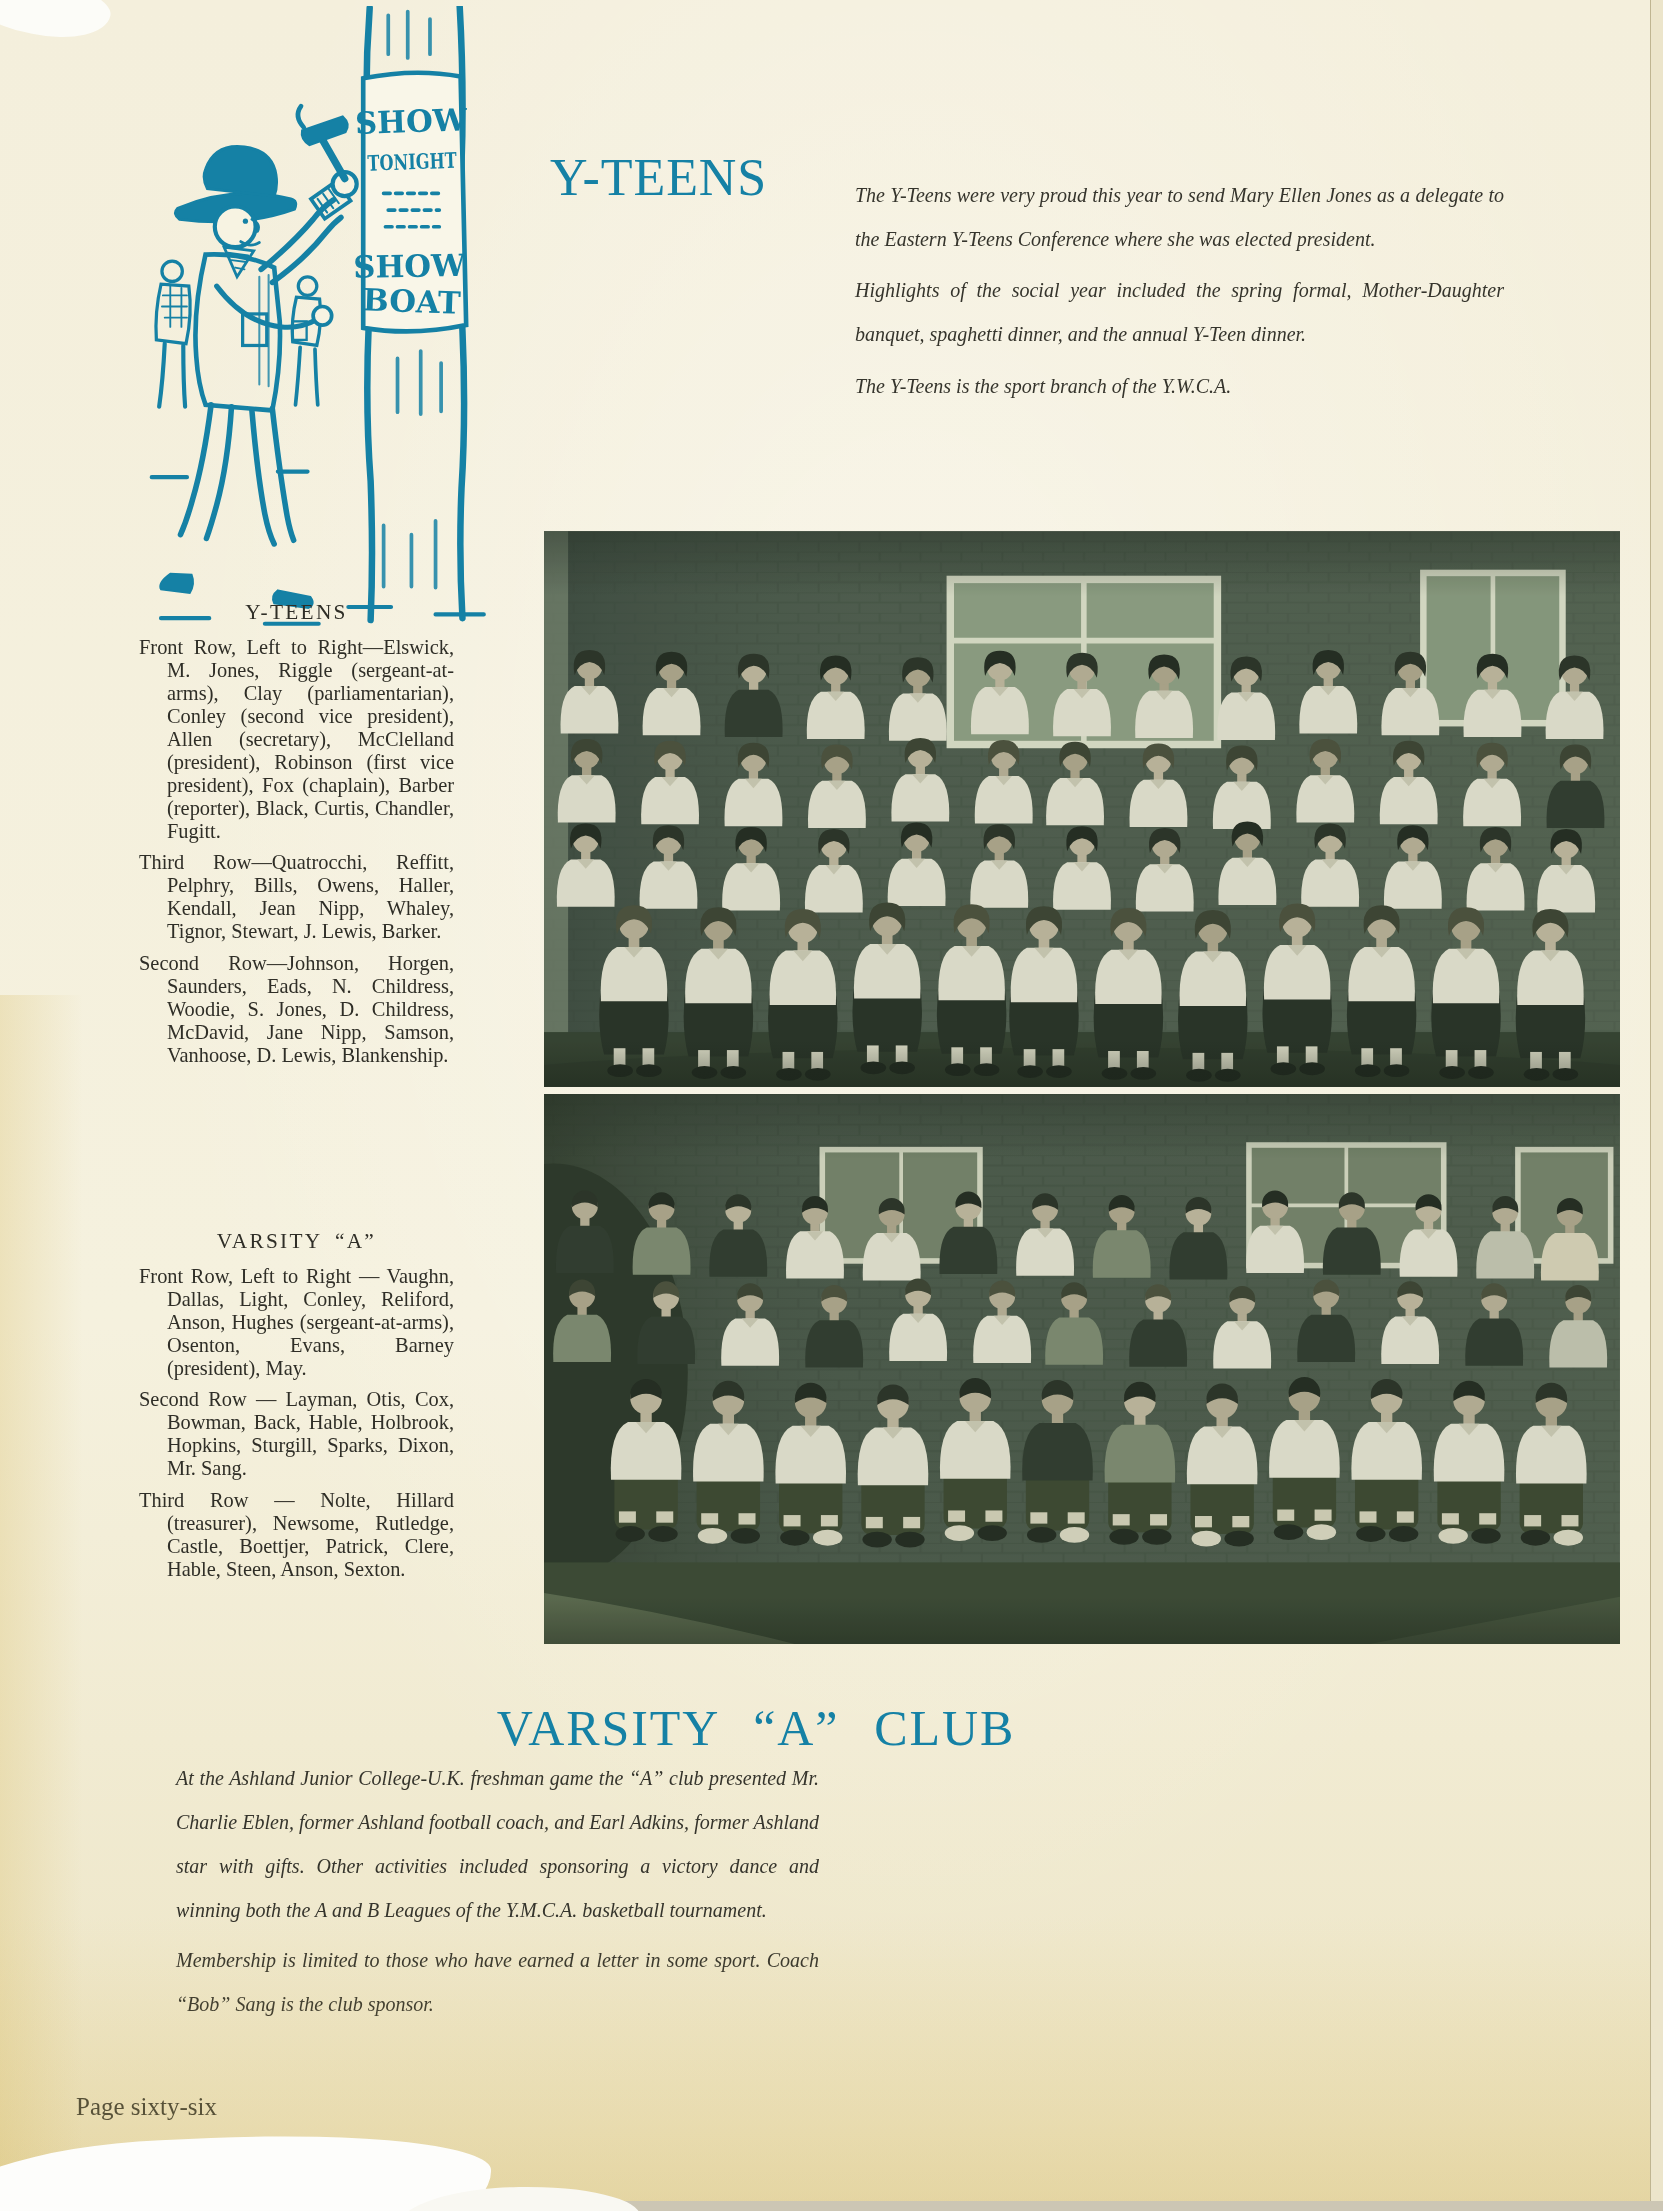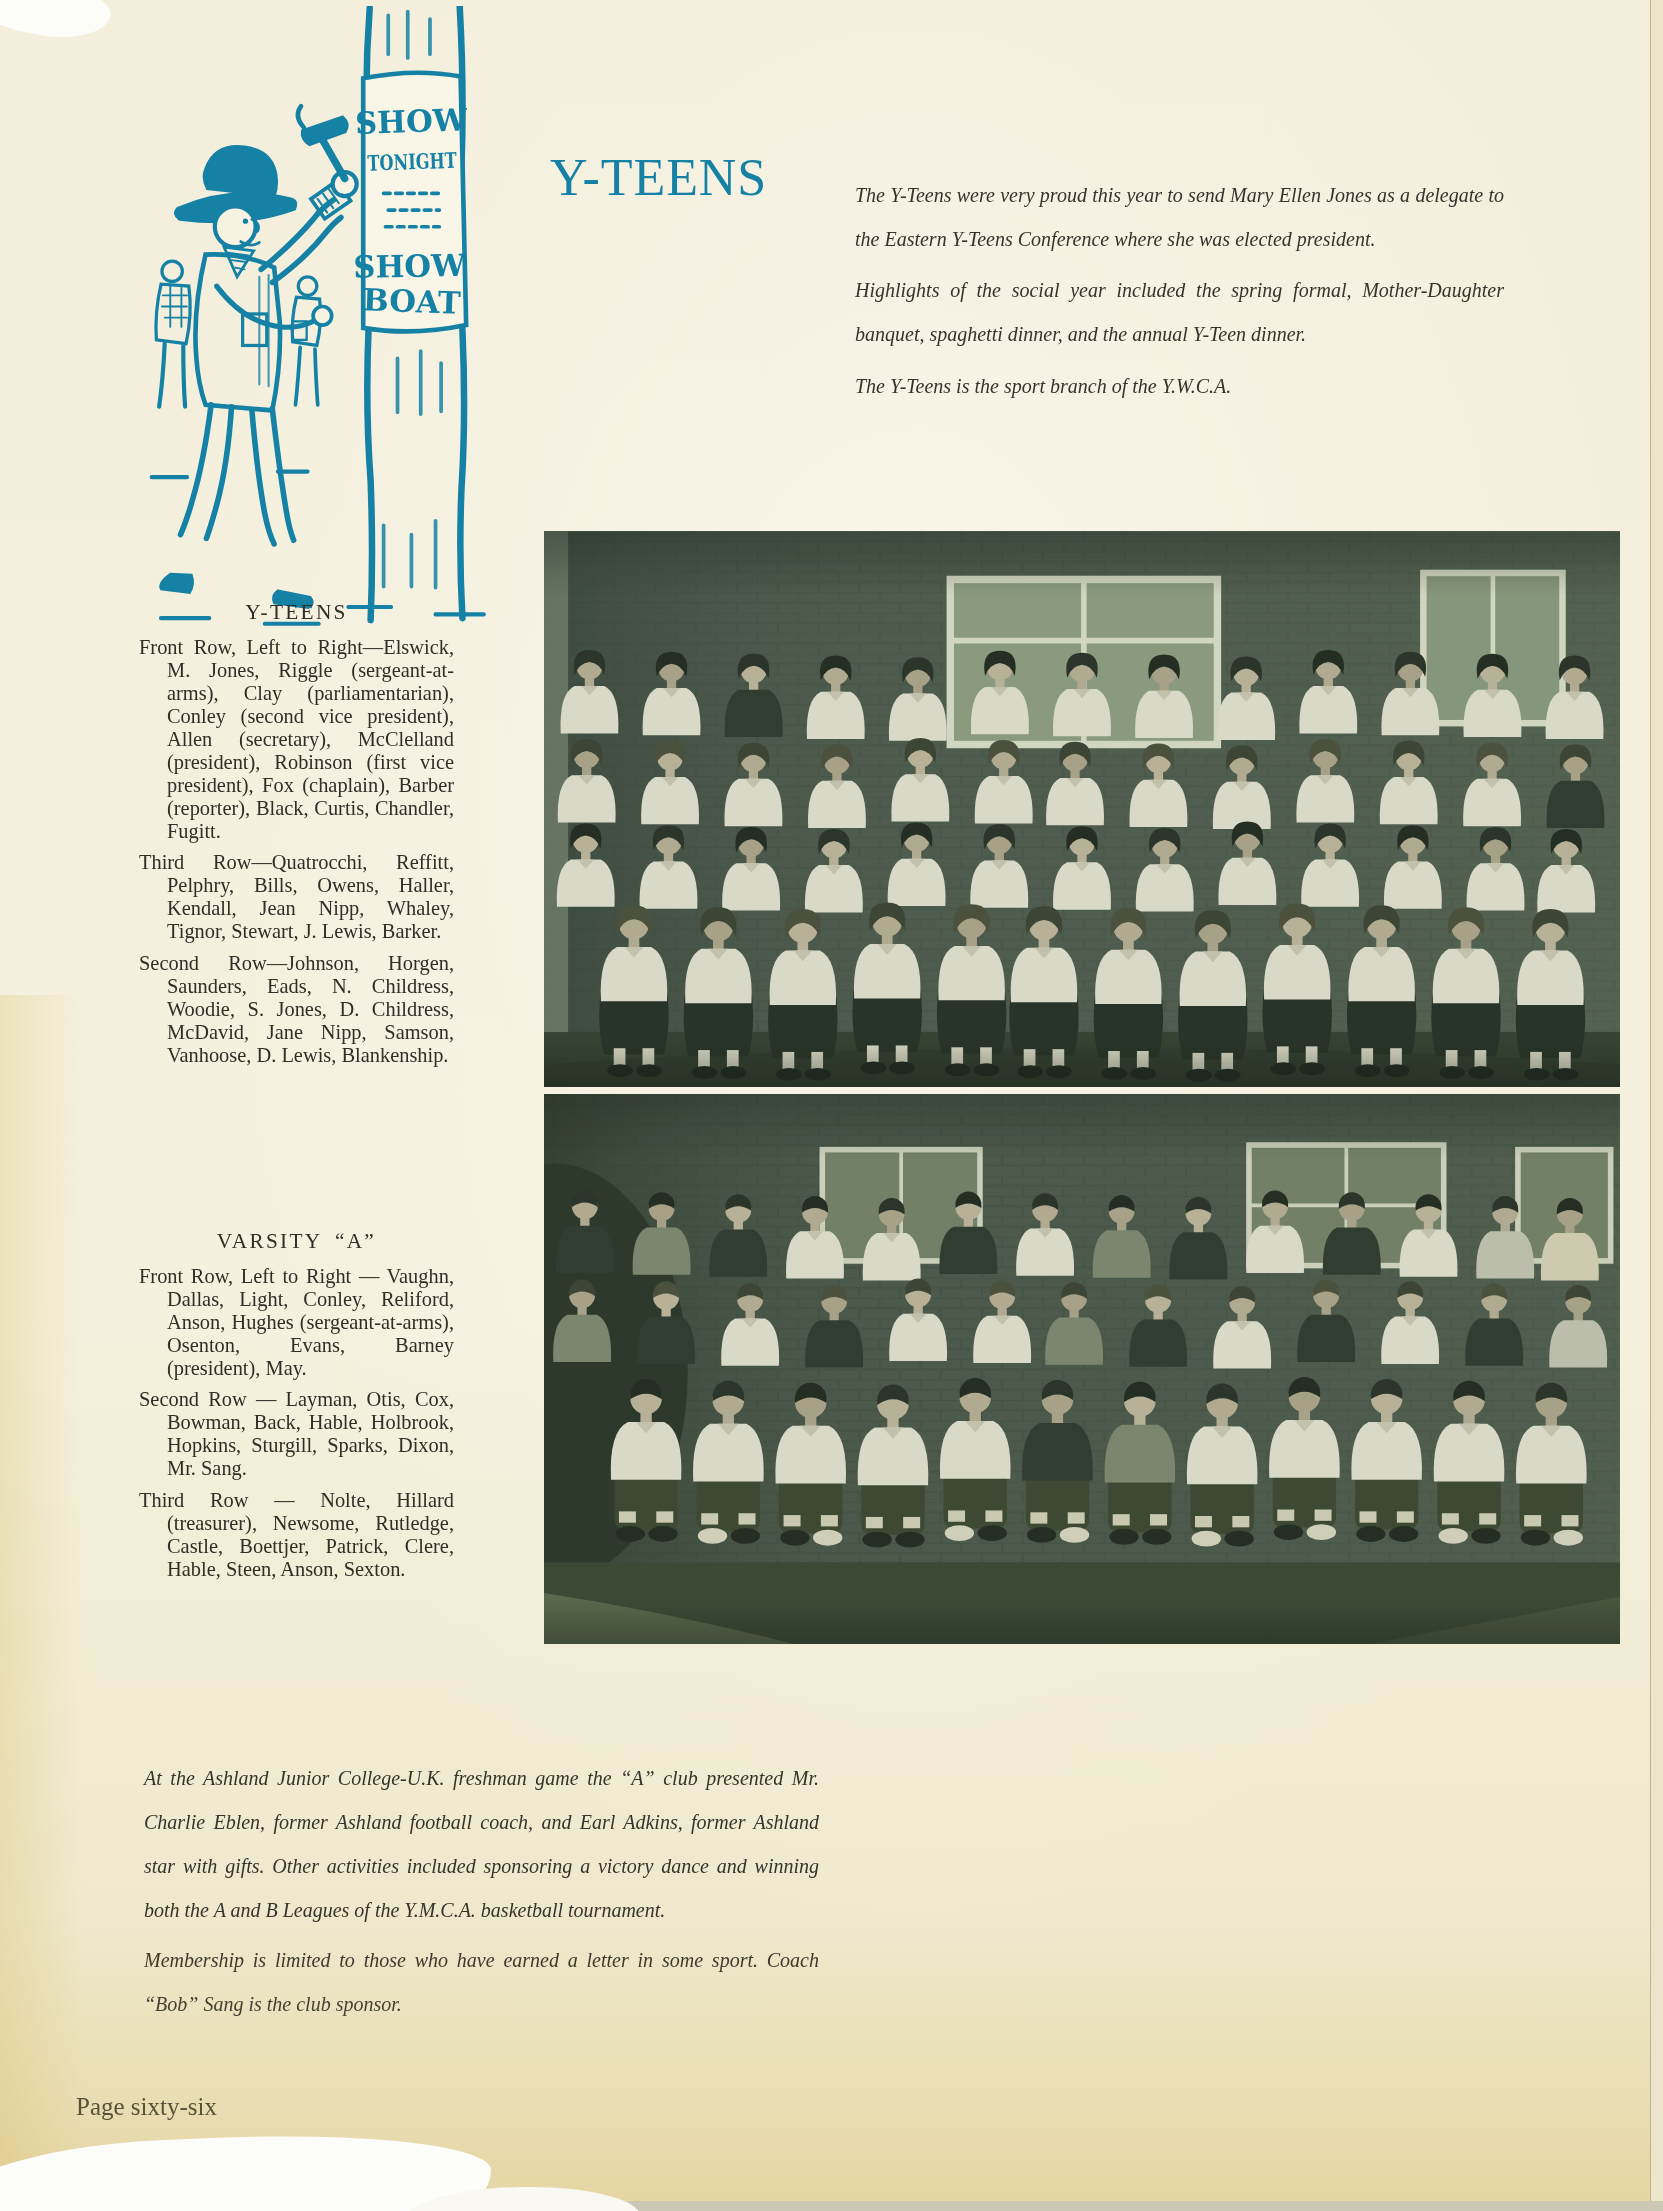--- a/index.html
+++ b/index.html
@@ -19,21 +19,21 @@
   }
   .club-title{
     left:385px;top:1657px;width:742px;text-align:center;
     font-size:50px;letter-spacing:1.9px;word-spacing:20.4px;color:#1581a5;font-weight:normal;
   }
   
   .copy{font-size:20px;line-height:44px;text-align:justify;font-style:italic;}
   .copy p{margin:0 0 7.4px 0;}
   .col-right{left:855px;top:173px;width:649px;}
   .col-bottom{left:144px;top:1756px;width:675px;}
-  .col-bottom p{margin-bottom:5.6px;}
+  .col-bottom p{margin-bottom:5.6px;margin-left:32px;}
   
   .caption{width:315px;font-size:20.4px;line-height:23px;color:#2f2e27;}
   .caption-y{left:139px;top:601px;}
   .caption-v{left:139px;top:1230px;}
   .caption h3{
     margin:0 0 12px 0;text-align:center;font-size:21.3px;font-weight:normal;
     letter-spacing:2.3px;word-spacing:5.6px;
   }
   .caption p{
     margin:0 0 8.3px 0;text-align:justify;
@@ -959,20 +959,21 @@
             <circle cx="0" cy="0" r="14" fill="#b0a78e"></circle>
             <path d="M-14 -3 A14 14 0 0 1 14 -3 L14 1 Q0 -9 -14 1 Z" fill="#272f25"></path>
           </g>
         </g>
       <rect width="1160" height="70" fill="url(#fadeTopB)"></rect>
       <rect y="543" width="1160" height="50" fill="url(#fadeBotB)"></rect>
       <rect width="1160" height="593" fill="#5a6850" opacity="0.10"></rect>
     </svg>
   </div>
 
+  <h2 class="abs club-title">VARSITY “A” CLUB</h2>
 
   <div class="abs copy col-bottom">
     <p>At the Ashland Junior College-U.K. freshman game the “A” club presented Mr. Charlie Eblen, former Ashland football coach, and Earl Adkins, former Ashland star with gifts. Other activities included sponsoring a victory dance and winning both the A and B Leagues of the Y.M.C.A. basketball tournament.</p>
     <p>Membership is limited to those who have earned a letter in some sport. Coach “Bob” Sang is the club sponsor.</p>
   </div>
 
   <div class="abs footer">Page sixty-six</div>
 
   <div class="abs stain-bottom"></div>
   <div class="abs stain-left"></div>

